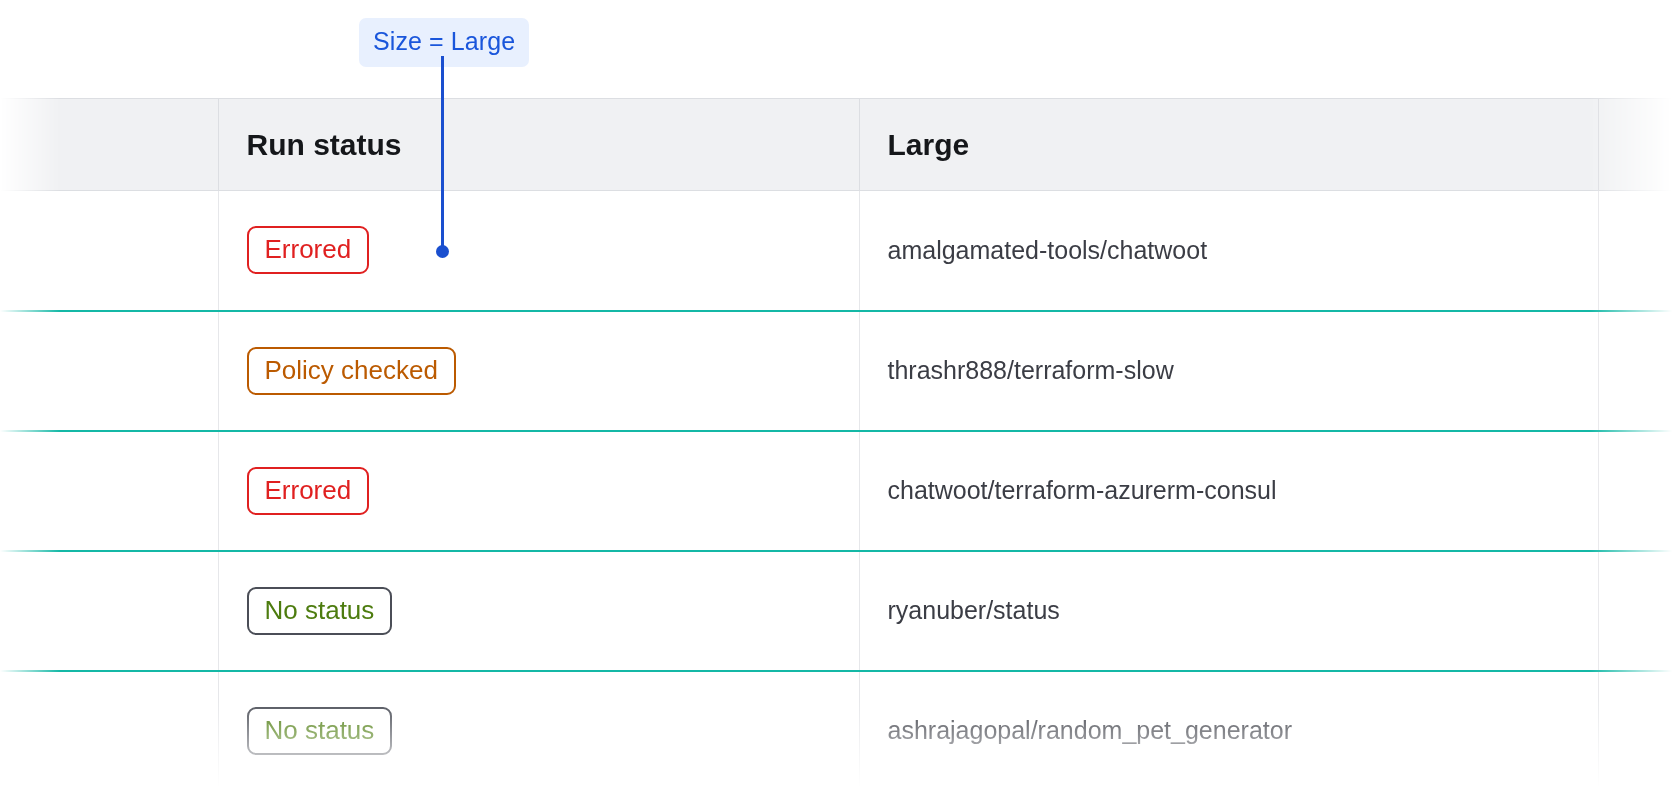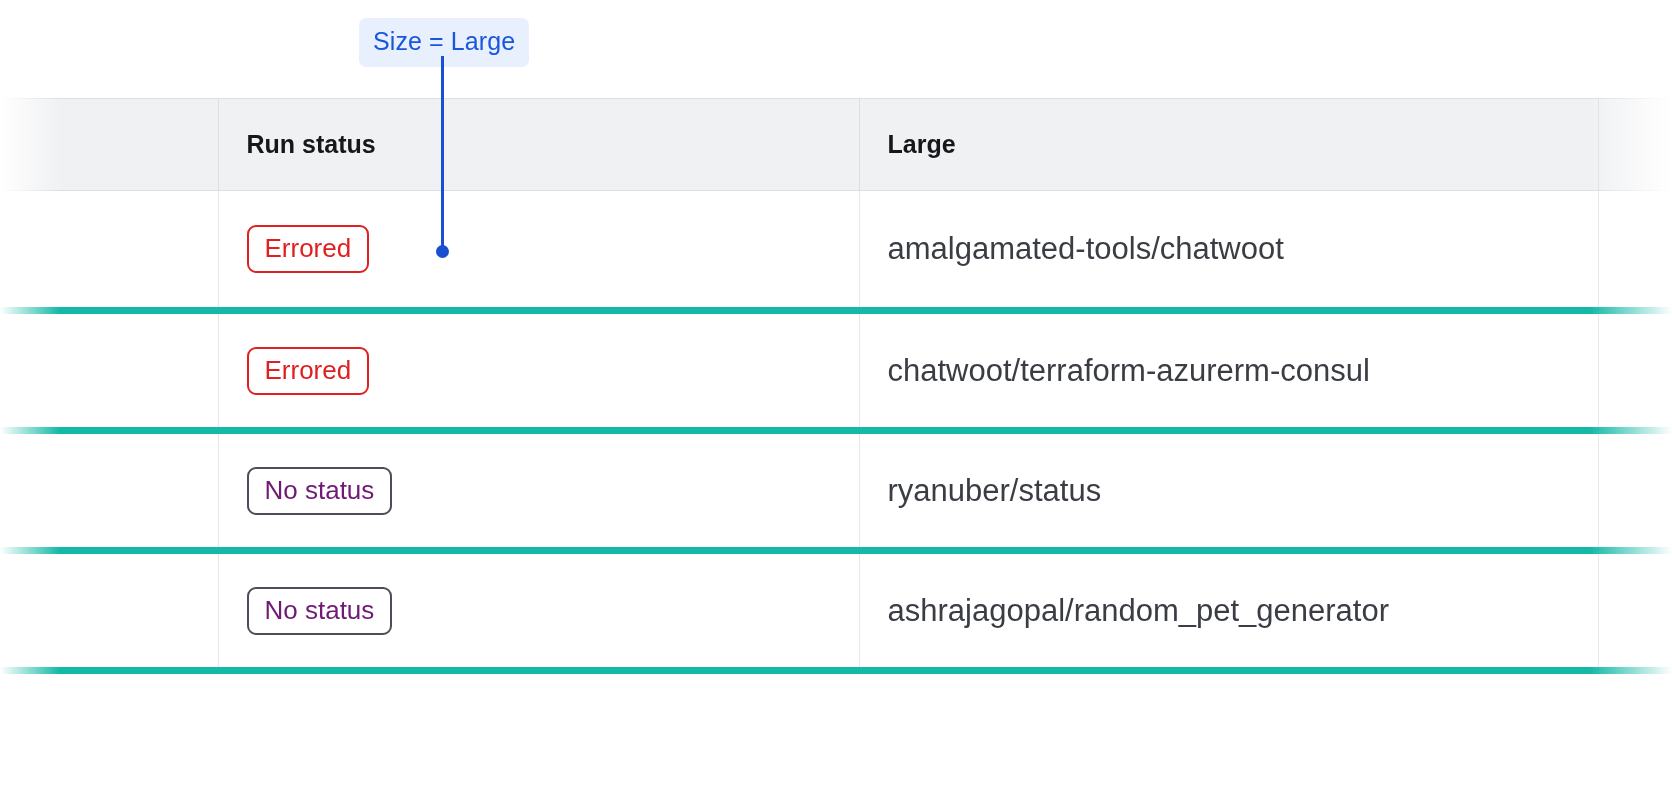--- a/index.html
+++ b/index.html
@@ -87,59 +87,59 @@
   table.runs-table col.c-extra  { width: 74px; }
 
   thead th {
     background: #f0f1f3;
     height: 92px;
     border-top: 1px solid #dcdee2;
     border-bottom: 1px solid #dcdee2;
     border-right: 1px solid #dcdee2;
     text-align: left;
     vertical-align: middle;
-    font-size: 25px;
+    font-size: 30px;
     font-weight: bold;
     color: #15171a;
     padding: 0 0 0 28px;
     white-space: nowrap;
   }
   thead th.th-select { padding-left: 0; }
   thead th.th-last { border-right: none; }
 
   tbody td {
     height: 120px;
-    border-bottom: 7px solid #14b8a6;
+    border-bottom: 2px solid #14b8a6;
     border-right: 1px solid #e6e7ea;
     vertical-align: middle;
     padding: 0 0 0 28px;
     font-size: 27px;
     color: #3b3d45;
     white-space: nowrap;
   }
   tbody td.td-select { padding-left: 0; }
   tbody td.td-last { border-right: none; }
 
-  .repo-cell { color: #3b3d45; font-size: 31px; }
+  .repo-cell { color: #3b3d45; font-size: 25px; }
 
   
   .badge {
     display: inline-block;
     border-radius: 9px;
     border: 2px solid currentColor;
     padding: 8px 16px 10px 16px;
     font-size: 26px;
     line-height: 1;
     background: #ffffff;
     white-space: nowrap;
   }
   .badge-errored { color: #e02020; }
   .badge-policy  { color: #bb5a00; }
   .badge-none    { color: #4b4e57; }
-  .badge-none .badge-text { color: #701a75; }
+  .badge-none .badge-text { color: #4d7c0f; }
   .badge-errored .badge-text { color: #e02020; }
   .badge-policy .badge-text { color: #bb5a00; }
   .badge-text { font-size: 26px; }
 </style>
 </head>
 <body>
 
 <div id="stage">
 
   <div class="annotation-wrap">
@@ -166,20 +166,26 @@
       </thead>
       <tbody id="tbody">
           <tr>
             <td class="td-select"></td>
             <td><span class="badge badge-errored"><span class="badge-text">Errored</span></span></td>
             <td><span class="repo-cell">amalgamated-tools/chatwoot</span></td>
             <td class="td-last"></td>
           </tr>
           <tr>
             <td class="td-select"></td>
+            <td><span class="badge badge-policy"><span class="badge-text">Policy checked</span></span></td>
+            <td><span class="repo-cell">thrashr888/terraform-slow</span></td>
+            <td class="td-last"></td>
+          </tr>
+          <tr>
+            <td class="td-select"></td>
             <td><span class="badge badge-errored"><span class="badge-text">Errored</span></span></td>
             <td><span class="repo-cell">chatwoot/terraform-azurerm-consul</span></td>
             <td class="td-last"></td>
           </tr>
           <tr>
             <td class="td-select"></td>
             <td><span class="badge badge-none"><span class="badge-text">No status</span></span></td>
             <td><span class="repo-cell">ryanuber/status</span></td>
             <td class="td-last"></td>
           </tr>

